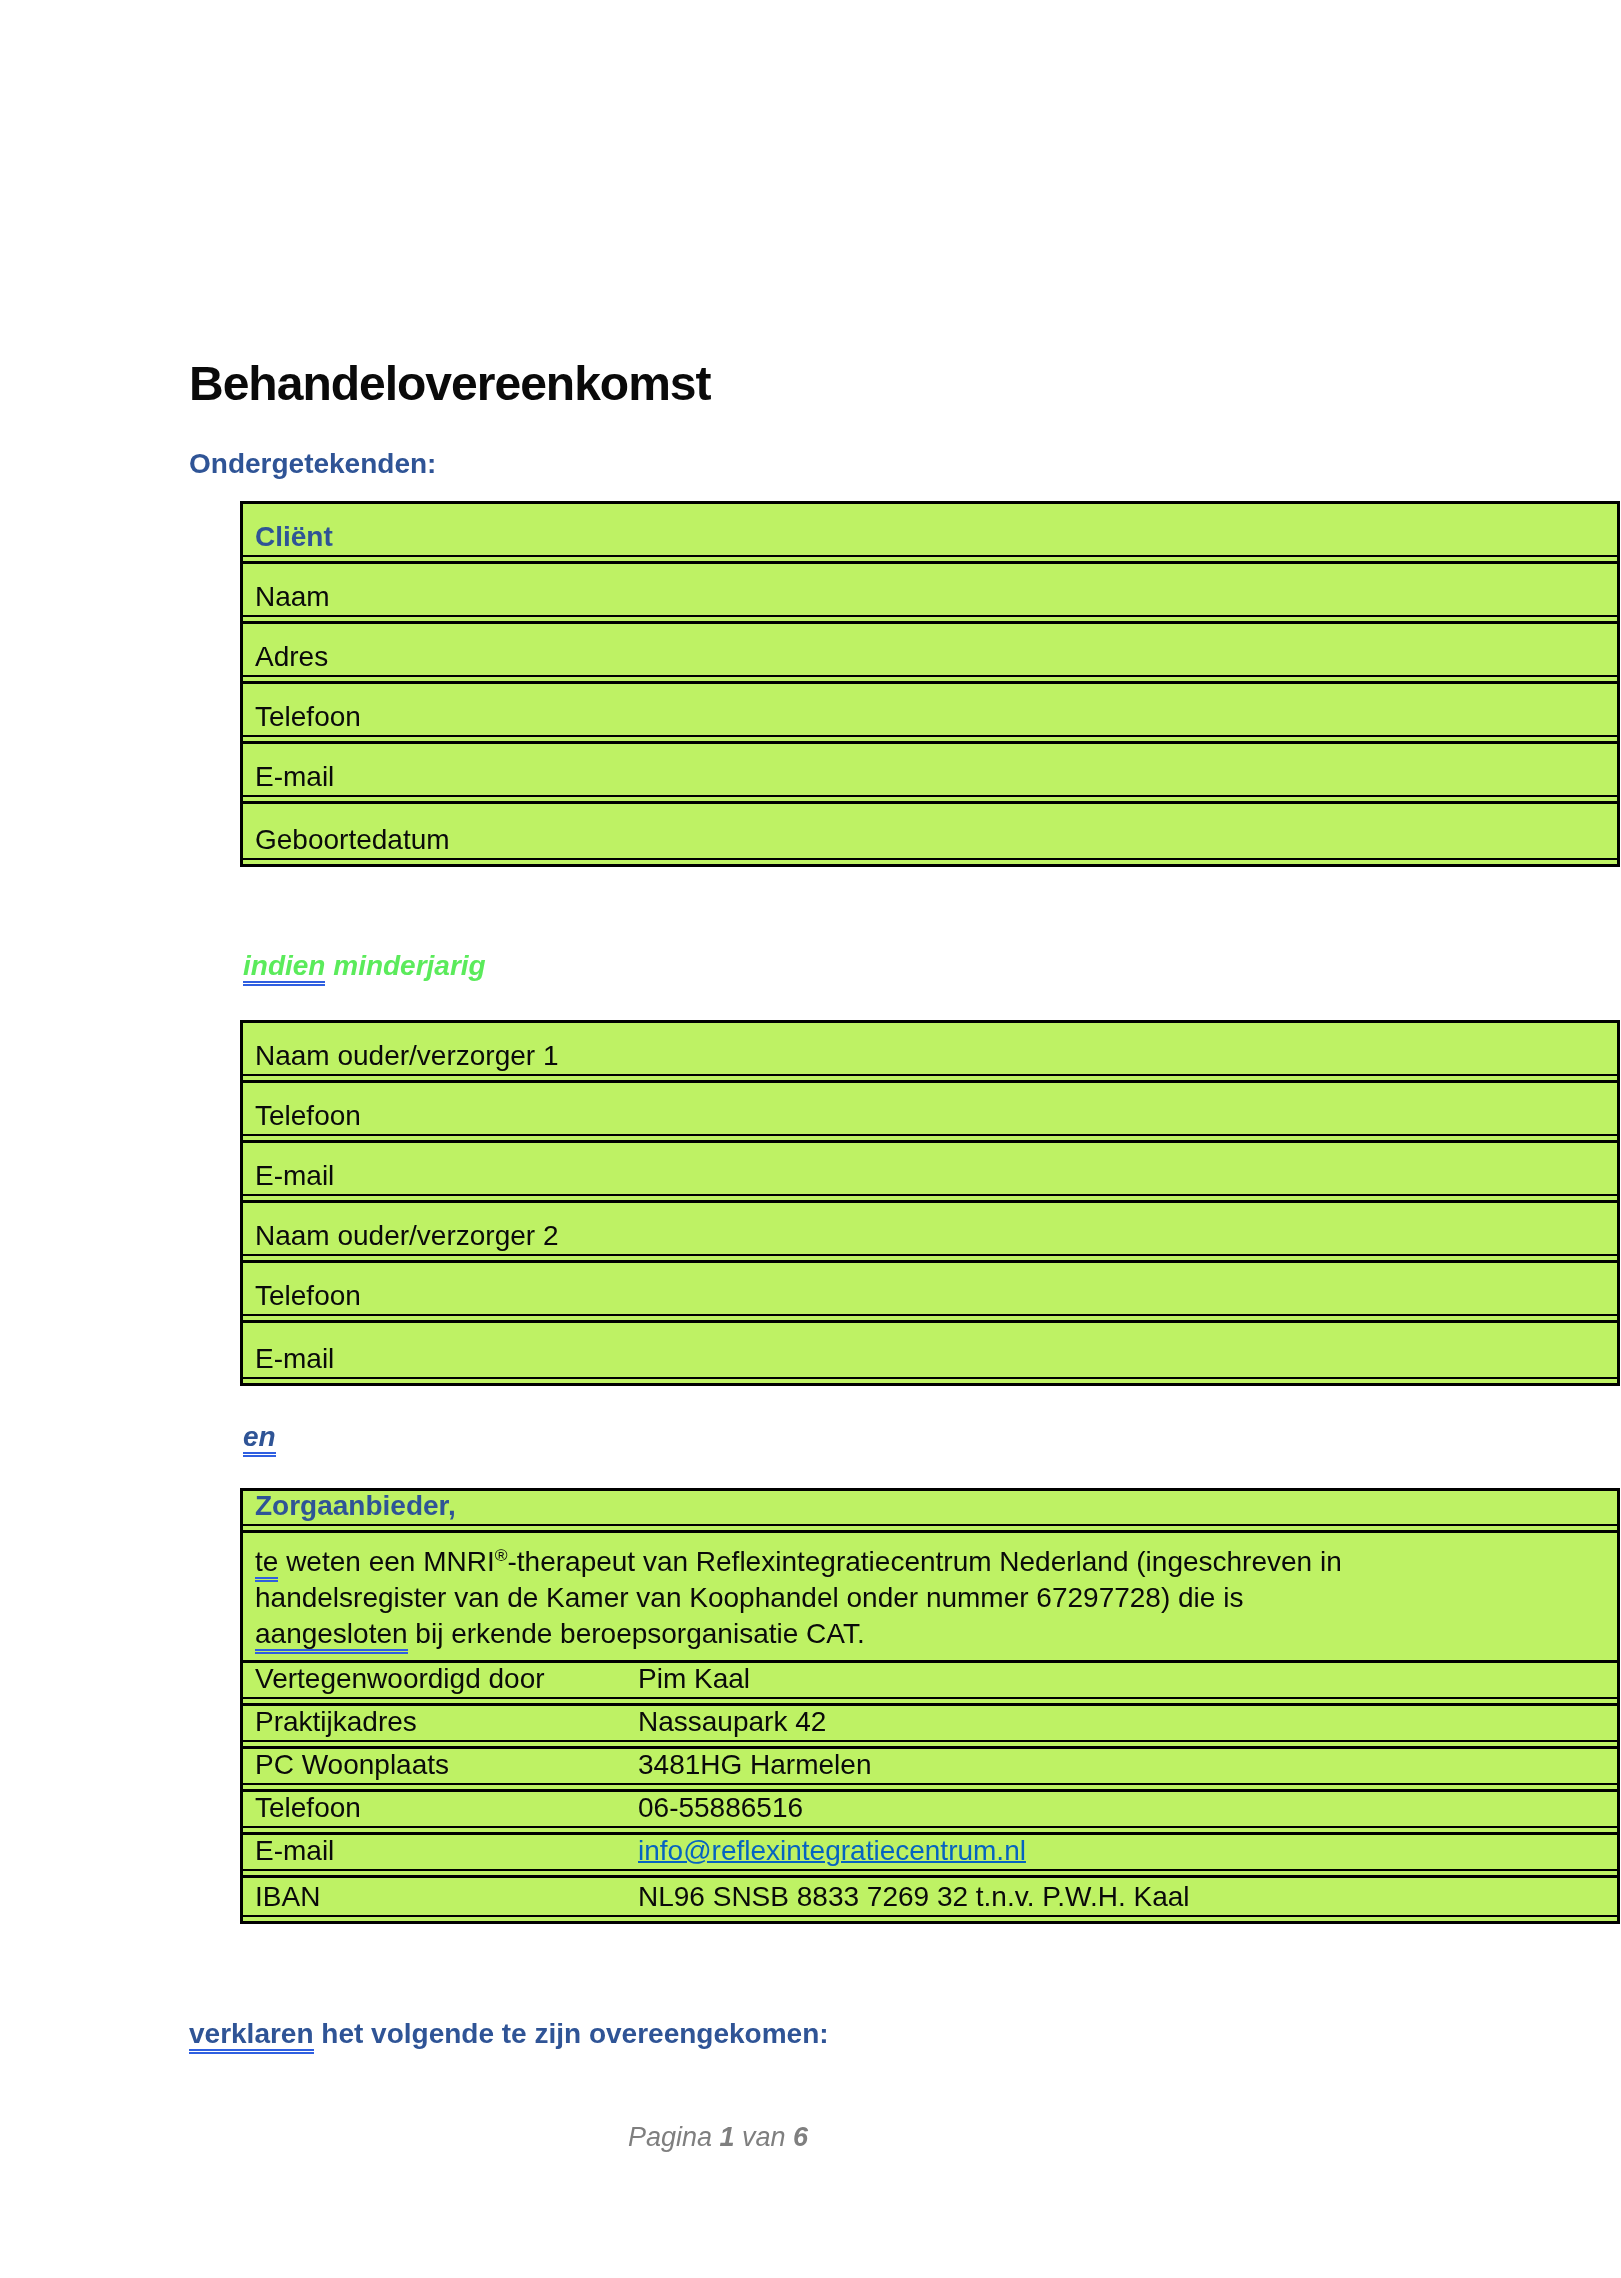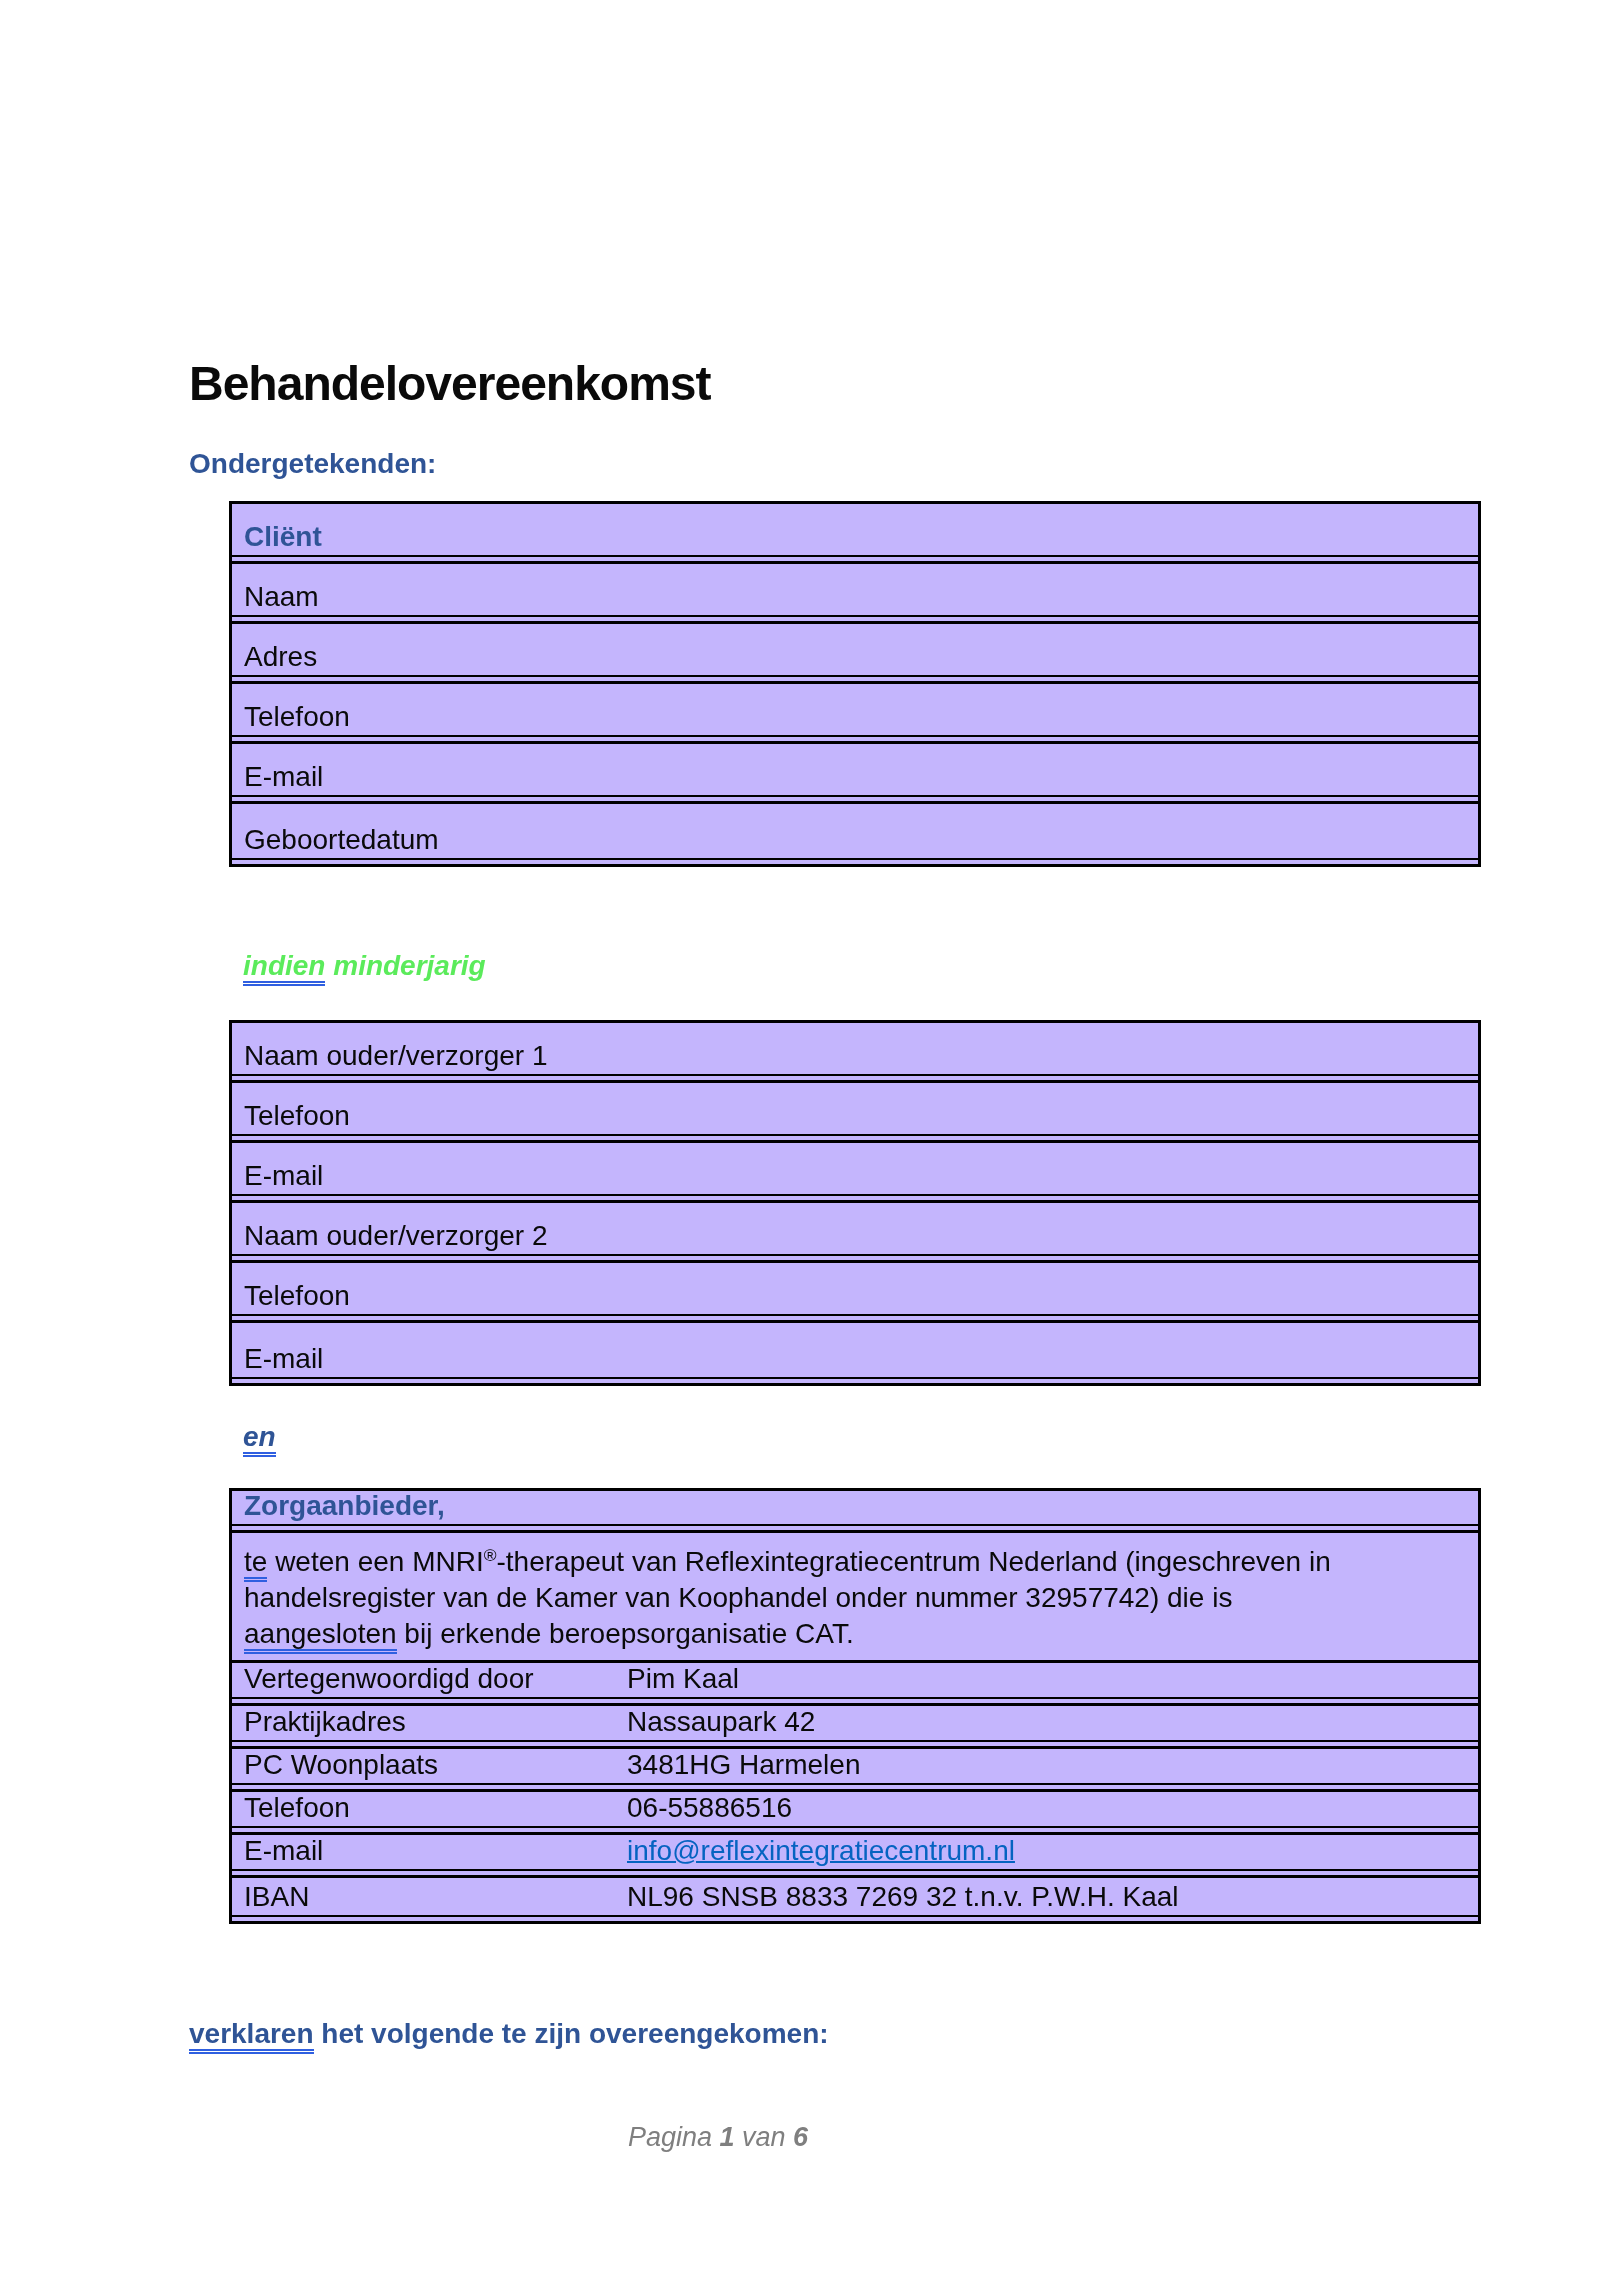--- a/index.html
+++ b/index.html
@@ -36,24 +36,24 @@
     font-size: 28px;
     font-weight: bold;
     font-style: italic;
     color: var(--bright-green, #5BEB5B);
   }
   .connector { left: 243px; top: 1421px; font-style: italic; }
   .declare { left: 189px; top: 2018px; }
 
   .tbl {
     position: absolute;
-    left: 229px;
-    width: 1252px;
+    left: 240px;
+    width: 1380px;
     border: 3px solid #000;
-    background: #c4b5fd;
+    background: #bef264;
   }
   .t1 { top: 501px; }
   .t2 { top: 1020px; }
   .t3 { top: 1488px; }
 
   .row {
     display: flex;
     align-items: flex-end;
     height: 60px;
     border-bottom: 3px solid #000;
@@ -187,21 +187,21 @@
   </div>
 
   <div class="h-blue connector"><span class="u gram">en</span></div>
 
   <div class="tbl t3">
     <div class="row hdr">
       <div class="fill">
         <span class="lbl head-blue">Zorgaanbieder,</span>
       </div>
     </div>
-    <div class="para"><span class="gram">te</span><span> weten een MNRI</span><span class="sup">®</span><span>-therapeut van Reflexintegratiecentrum Nederland (ingeschreven in</span><br><span>handelsregister van de Kamer van Koophandel onder nummer 32957742) die is</span><br><span class="u gram">aangesloten</span><span> bij erkende beroepsorganisatie CAT.</span></div>
+    <div class="para"><span class="gram">te</span><span> weten een MNRI</span><span class="sup">®</span><span>-therapeut van Reflexintegratiecentrum Nederland (ingeschreven in</span><br><span>handelsregister van de Kamer van Koophandel onder nummer 67297728) die is</span><br><span class="u gram">aangesloten</span><span> bij erkende beroepsorganisatie CAT.</span></div>
     <div class="row kv">
       <div class="fill">
         <span class="lbl lab">Vertegenwoordigd door</span>
         <span class="lbl val">Pim Kaal</span>
       </div>
     </div>
     <div class="row kv">
       <div class="fill">
         <span class="lbl lab">Praktijkadres</span>
         <span class="lbl val">Nassaupark 42</span>

